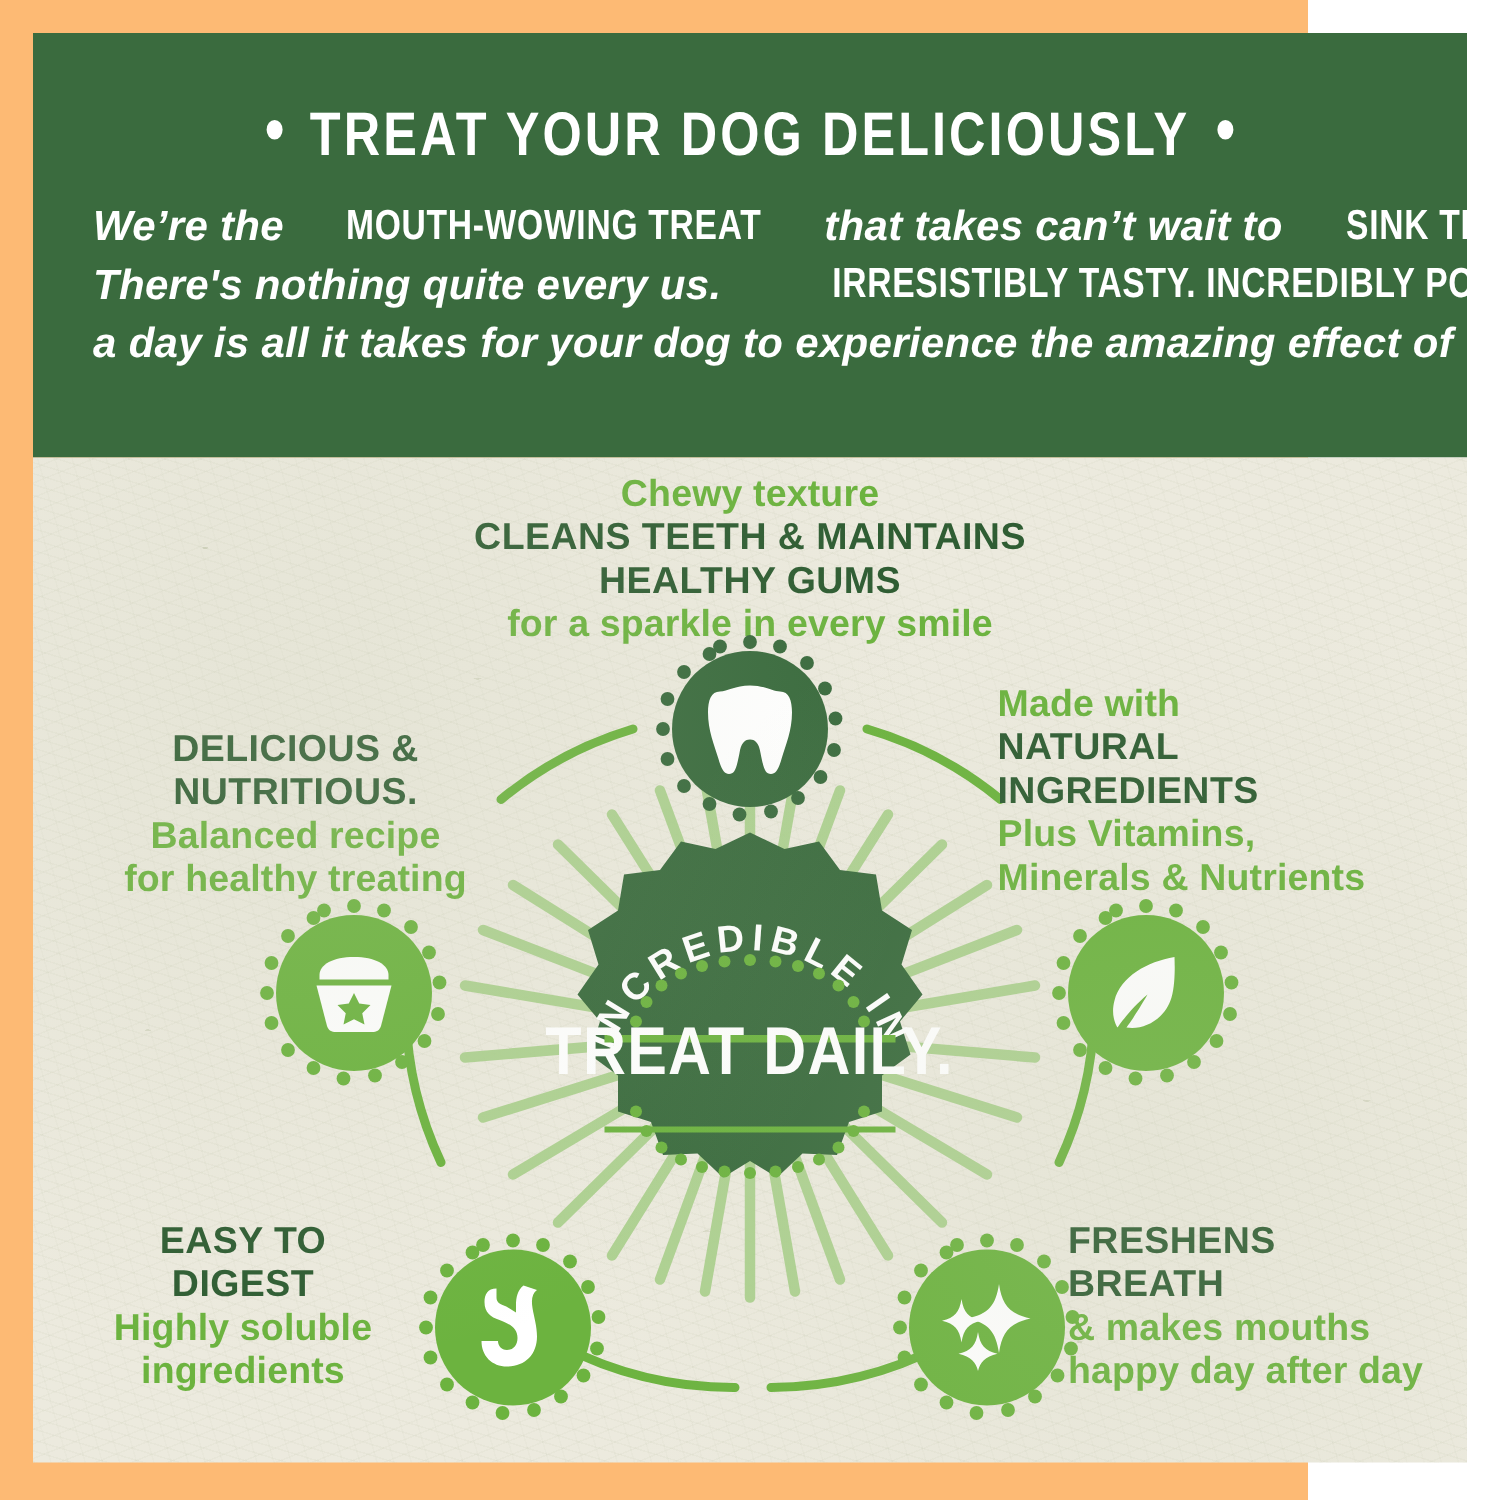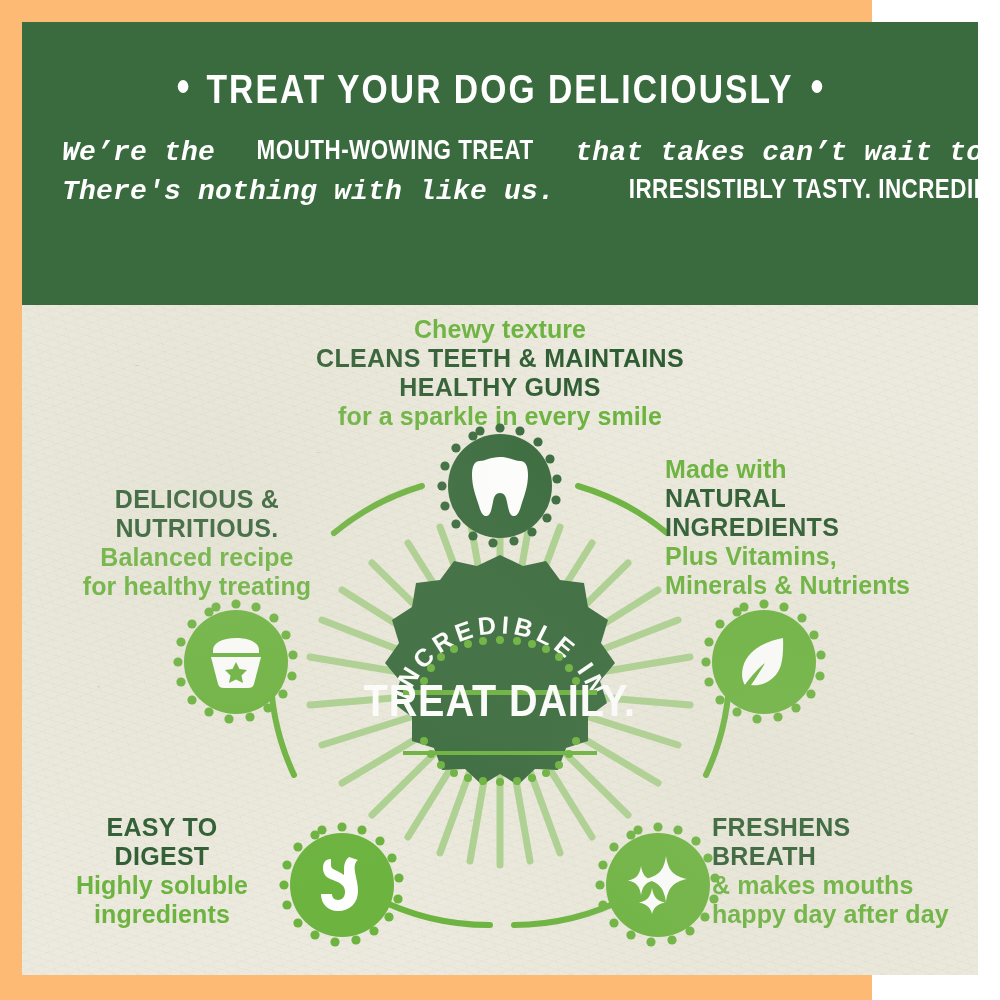--- a/index.html
+++ b/index.html
@@ -64,21 +64,21 @@
     text-align: center;
     color: #ffffff;
   }
   .hb-line {
     white-space: nowrap;
     line-height: 39px;
     height: 39px;
   }
   .hb-line > span { display: inline-block; vertical-align: baseline; }
   .sc {             
-    font-family: Liberation Mono, monospace;
+    font-family: Liberation Sans, sans-serif;
     font-style: italic;
     font-size: 28px;
     font-weight: bold;
     letter-spacing: 0.2px;
     transform: translateY(1px);
   }
   .cd {             
     font-family: "Liberation Sans Narrow", "Liberation Sans", sans-serif;
     font-size: 28px;
     font-weight: bold;
@@ -204,21 +204,24 @@
 
   <div class="header-band">
     <div class="header-title">
       <span class="dot"></span><span>TREAT YOUR DOG DELICIOUSLY</span><span class="dot"></span>
     </div>
     <div class="header-body">
       <div class="hb-line">
         <span class="sc">We’re the</span><span class="sp"></span><span class="cd">MOUTH-WOWING TREAT</span><span class="sp"></span><span class="sc">that takes can’t wait to</span><span class="sp"></span><span class="cd">SINK THEIR TEETH INTO.</span>
       </div>
       <div class="hb-line">
-        <span class="sc">There's nothing with like us.</span><span class="sp"></span><span class="cd">IRRESISTIBLY TASTY. INCREDIBLY POWERFUL.</span><span class="sp"></span>
+        <span class="sc">There's nothing quite every us.</span><span class="sp"></span><span class="cd">IRRESISTIBLY TASTY. INCREDIBLY POWERFUL.</span><span class="sp"></span>
+      </div>
+      <div class="hb-line">
+        <span class="sc">a day is all it takes for your dog to experience the amazing effect of</span>
       </div>
     </div>
   </div>
 
   <div class="paper">
 
     <svg class="rays-svg" viewBox="0 0 956 670">
       <g stroke="#a8cf8a" stroke-width="7" stroke-linecap="round" opacity="0.9">
         <line x1="478" y1="384" x2="478" y2="212"></line>
         <line x1="478" y1="384" x2="508" y2="215"></line>

